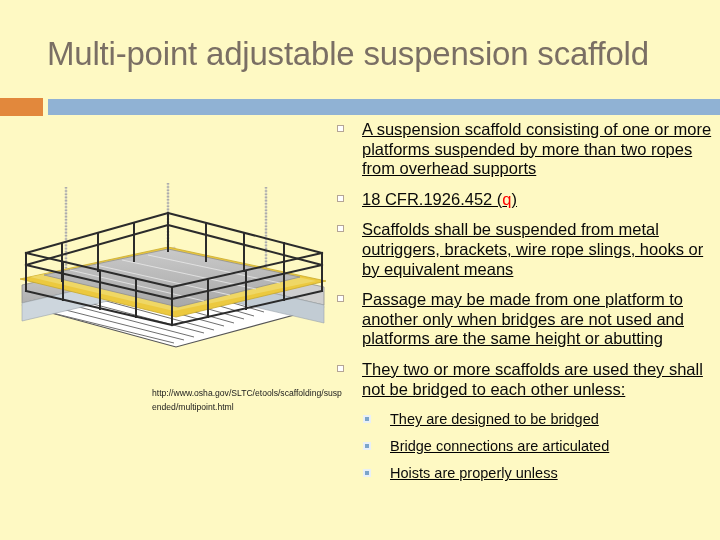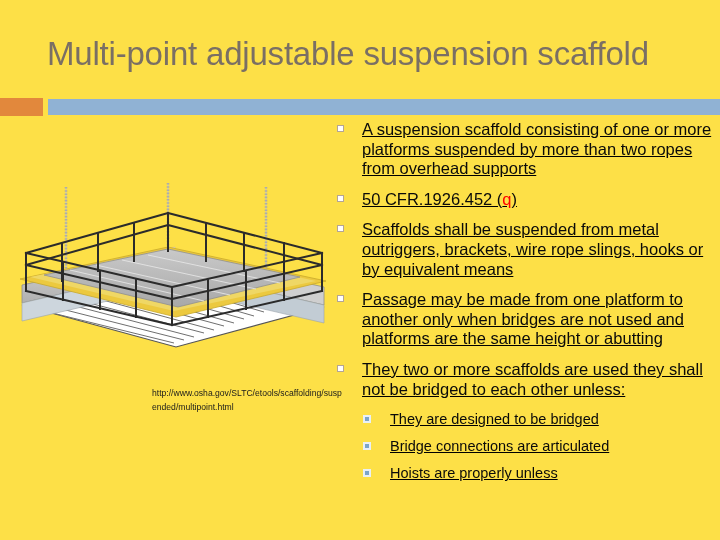--- a/index.html
+++ b/index.html
@@ -8,21 +8,21 @@
     padding: 0;
     background: #ffffff;
   }
   body {
     font-family: "Liberation Sans", sans-serif;
   }
   .slide {
     position: relative;
     width: 720px;
     height: 540px;
-    background: #fde047;
+    background: #fef9c3;
     overflow: hidden;
   }
 
   
   .title {
     position: absolute;
     left: 47px;
     top: 10px;
     width: 640px;
     font-size: 33px;
@@ -250,21 +250,21 @@
 
   <div class="body">
 
     <div class="bullet">
       <span class="mark"></span>
       <span>A suspension scaffold consisting of one or more platforms suspended by more than two ropes from overhead supports</span>
     </div>
 
     <div class="bullet">
       <span class="mark"></span>
-      <span>50 CFR.1926.452 (</span><span class="red">q</span><span>)</span>
+      <span>18 CFR.1926.452 (</span><span class="red">q</span><span>)</span>
     </div>
 
     <div class="bullet">
       <span class="mark"></span>
       <span>Scaffolds shall be suspended from metal outriggers, brackets, wire rope slings, hooks or by equivalent means</span>
     </div>
 
     <div class="bullet">
       <span class="mark"></span>
       <span>Passage may be made from one platform to another only when bridges are not used and platforms are the same height or abutting</span>

